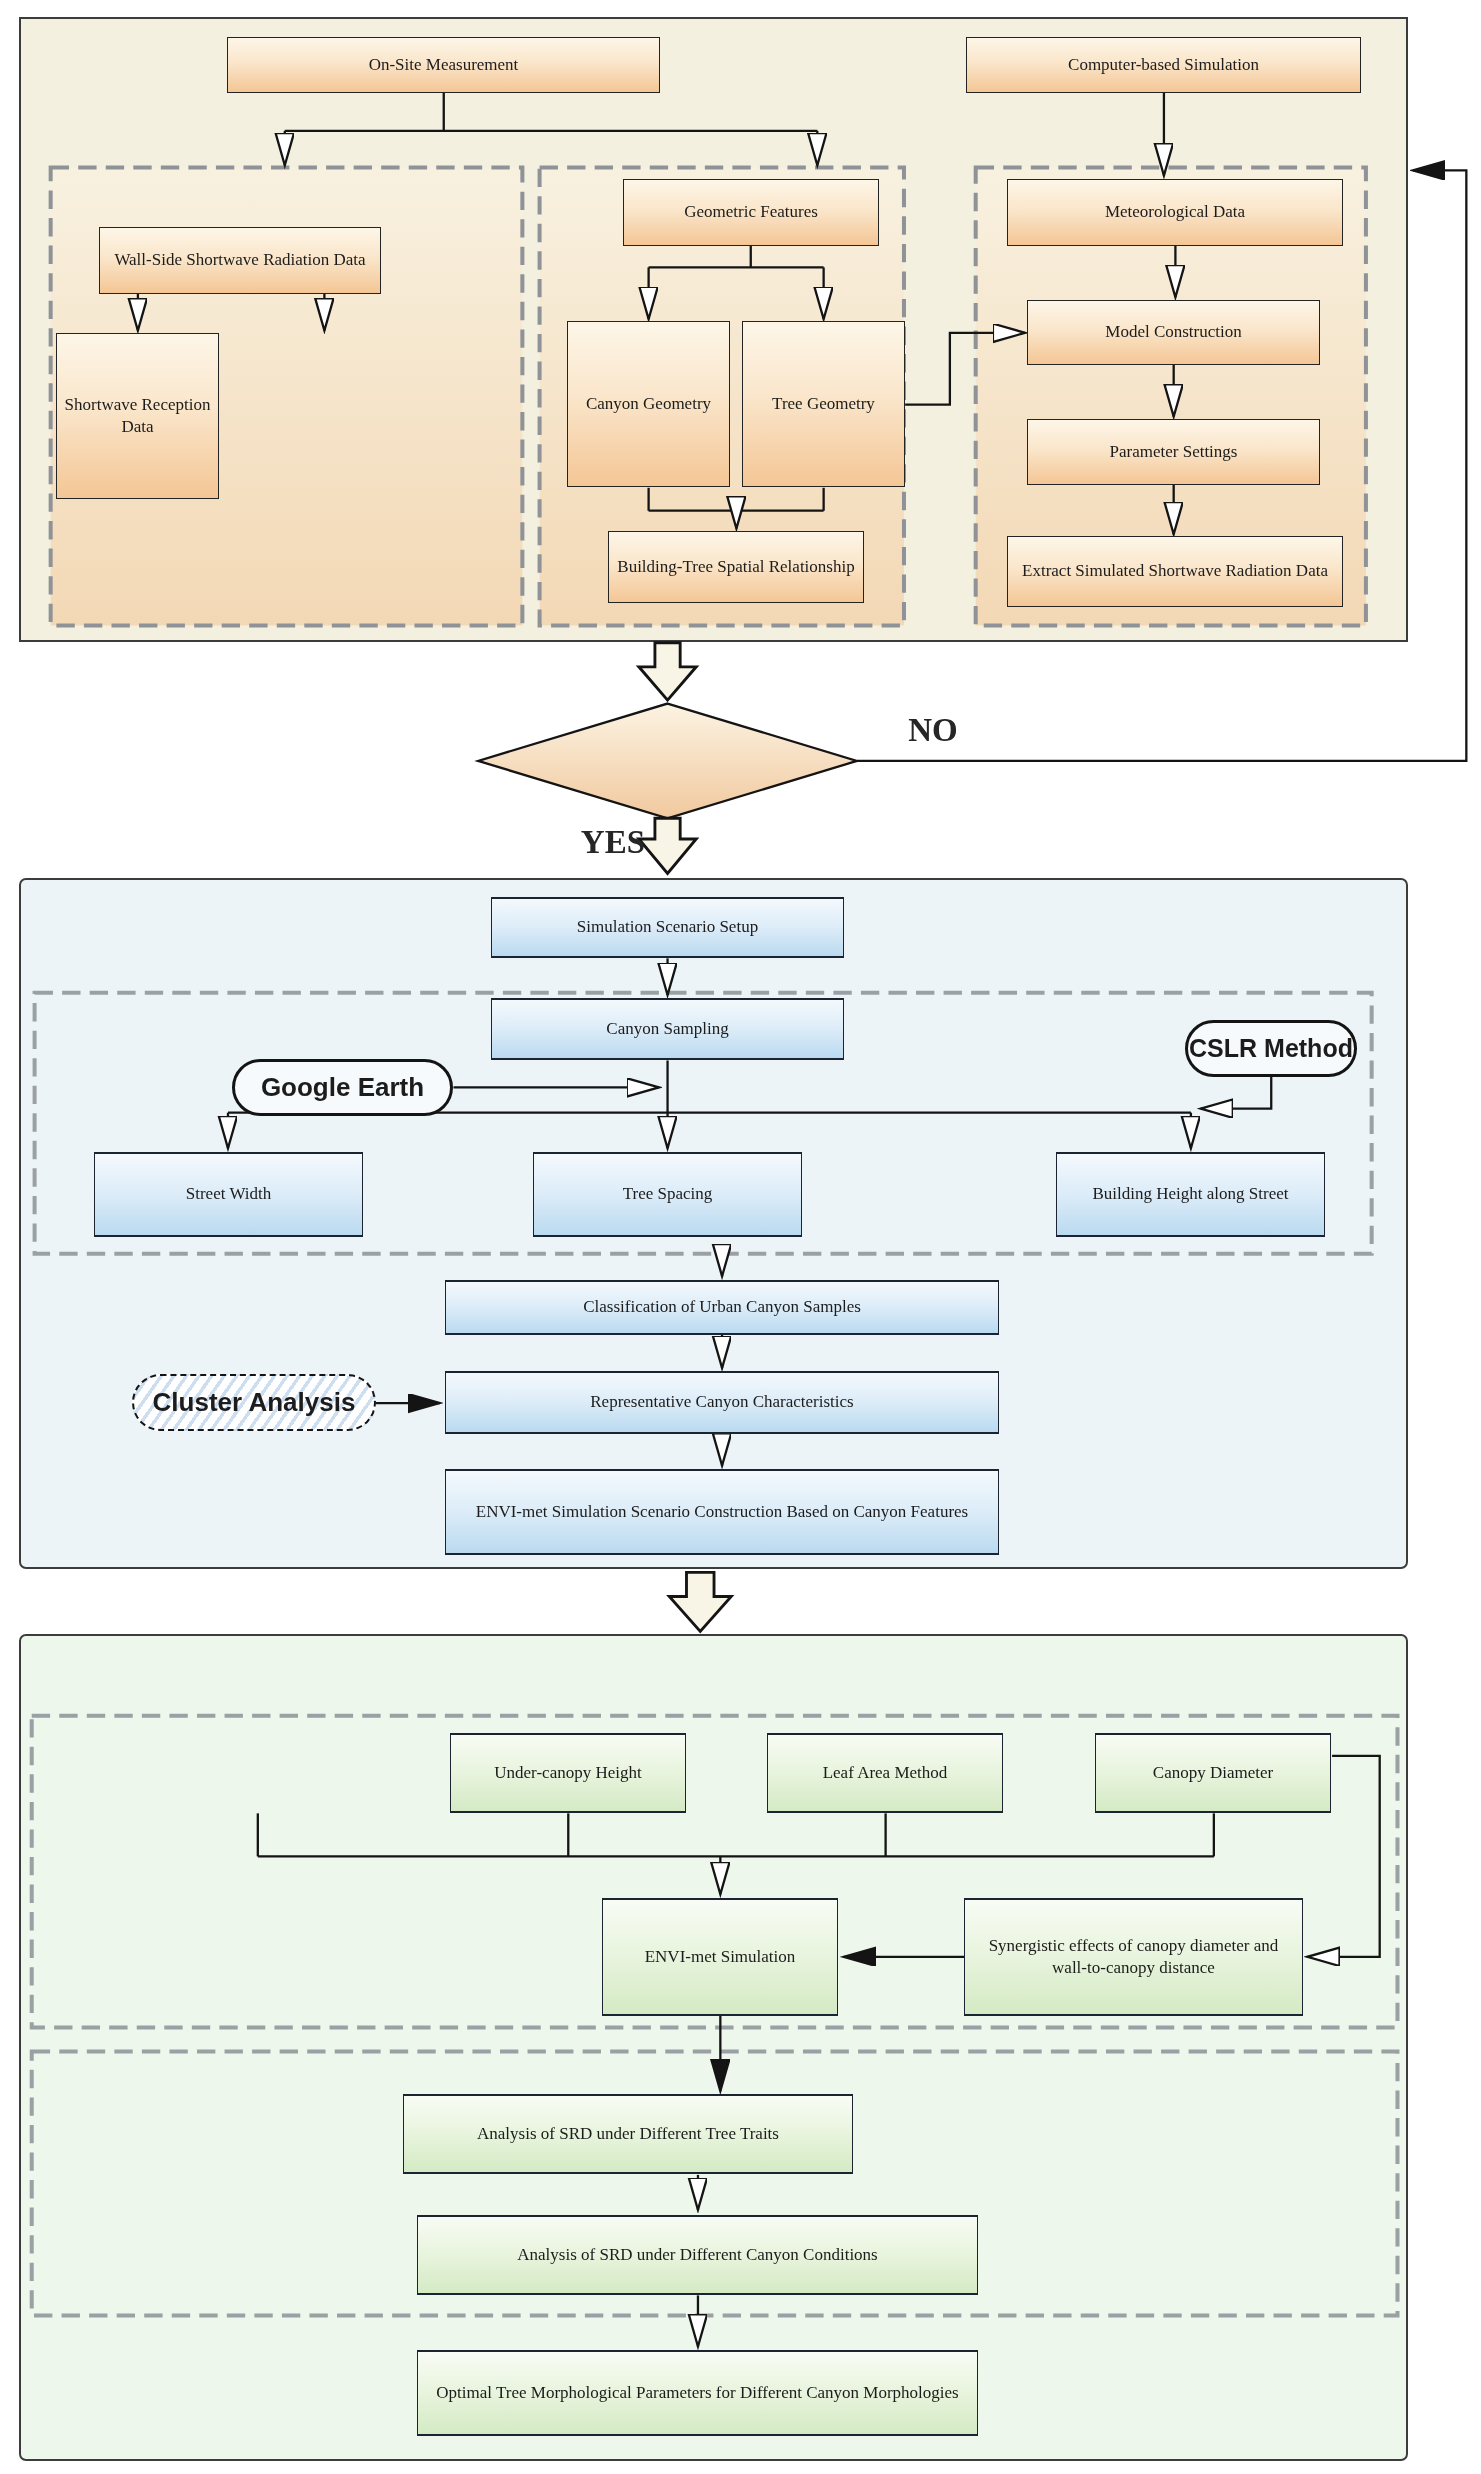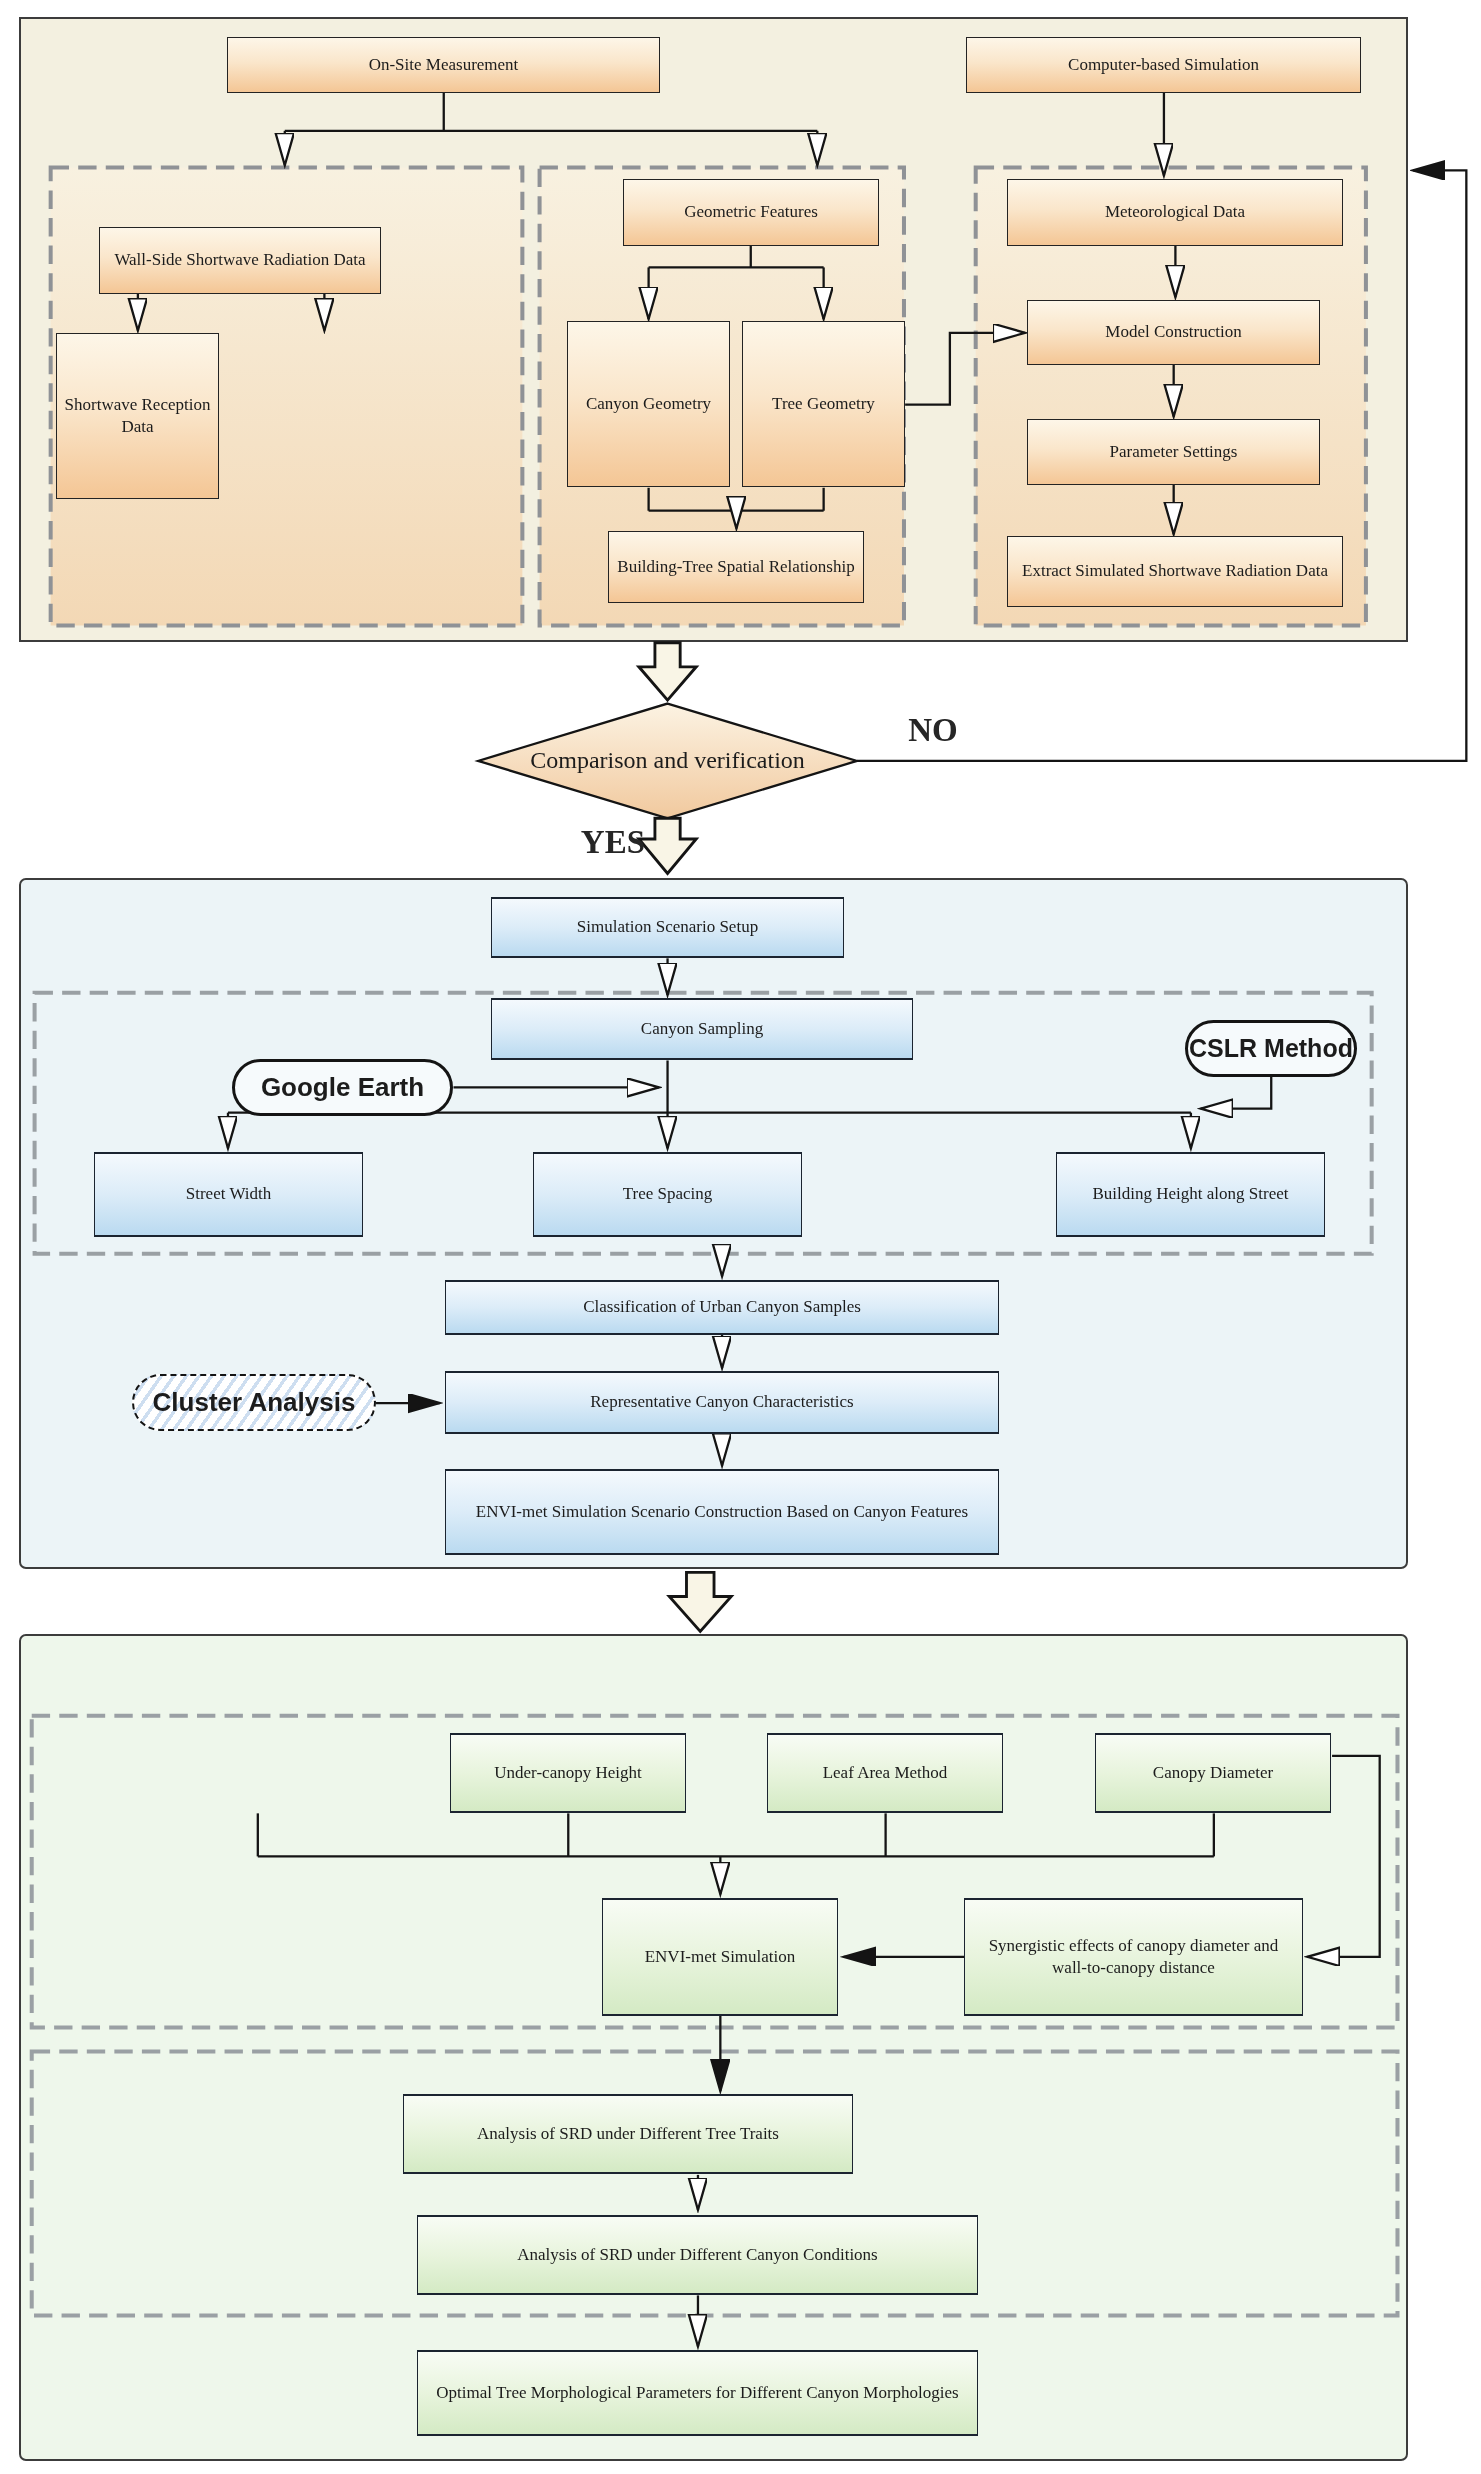--- a/index.html
+++ b/index.html
@@ -39,21 +39,21 @@
   #n-reception{left:56px;top:333px;width:163px;height:166px;}
   #n-reflection{left:243px;top:333px;width:163px;height:166px;}
   #n-canyongeo{left:567px;top:321px;width:163px;height:166px;}
   #n-treegeo{left:742px;top:321px;width:163px;height:166px;}
   #n-model{left:1027px;top:300px;width:293px;height:65px;}
   #n-param{left:1027px;top:419px;width:293px;height:66px;}
   #n-extract{left:1007px;top:536px;width:336px;height:71px;}
   #n-buildingtree{left:608px;top:531px;width:256px;height:72px;}
 
   #n-setup{left:491px;top:897px;width:353px;height:61px;}
-  #n-sampling{left:491px;top:998px;width:422px;height:62px;}
+  #n-sampling{left:491px;top:998px;width:353px;height:62px;}
   #n-ge{left:232px;top:1059px;width:221px;height:57px;}
   #n-cslr{left:1185px;top:1020px;width:172px;height:57px;font-size:25px;}
   #n-street{left:94px;top:1152px;width:269px;height:85px;}
   #n-spacing{left:533px;top:1152px;width:269px;height:85px;}
   #n-bheight{left:1056px;top:1152px;width:269px;height:85px;}
   #n-class{left:445px;top:1280px;width:554px;height:55px;}
   #n-cluster{left:132px;top:1374px;width:244px;height:57px;}
   #n-repr{left:445px;top:1371px;width:554px;height:63px;}
   #n-scen{left:445px;top:1469px;width:554px;height:86px;}
 
@@ -177,21 +177,20 @@
   <div class="box orange" id="n-geometric">Geometric Features</div>
   <div class="box orange" id="n-met">Meteorological Data</div>
   <div class="box orange" id="n-reception">Shortwave Reception Data</div>
   <div class="box orange" id="n-canyongeo">Canyon Geometry</div>
   <div class="box orange" id="n-treegeo">Tree Geometry</div>
   <div class="box orange" id="n-model">Model Construction</div>
   <div class="box orange" id="n-param">Parameter Settings</div>
   <div class="box orange" id="n-extract">Extract Simulated Shortwave Radiation Data</div>
   <div class="box orange" id="n-buildingtree">Building-Tree Spatial Relationship</div>
 
-  <div id="diamond-label">Comparison and verification</div>
   <div class="floating" id="lbl-no">NO</div>
   <div class="floating" id="lbl-yes">YES</div>
 
   <div class="box blue" id="n-setup">Simulation Scenario Setup</div>
   <div class="box blue" id="n-sampling">Canyon Sampling</div>
   <div class="stadium" id="n-ge">Google Earth</div>
   <div class="stadium" id="n-cslr">CSLR Method</div>
   <div class="box blue" id="n-street">Street Width</div>
   <div class="box blue" id="n-spacing">Tree Spacing</div>
   <div class="box blue" id="n-bheight">Building Height along Street</div>

